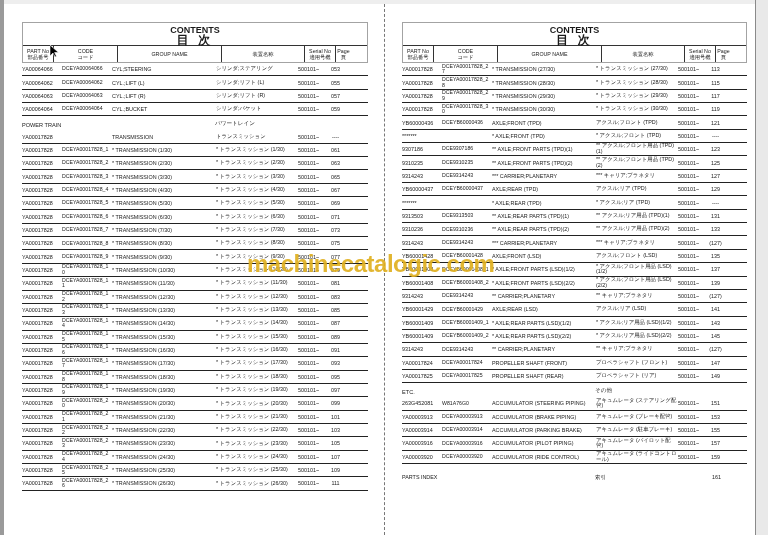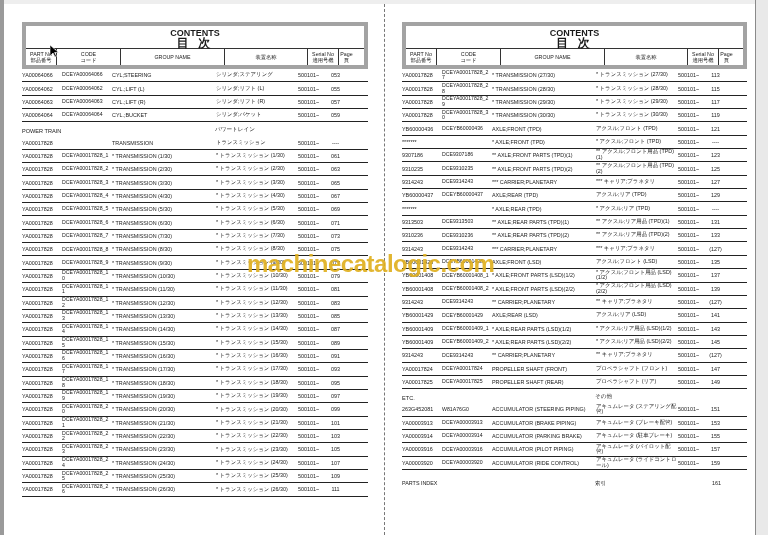--- a/index.html
+++ b/index.html
@@ -4,21 +4,21 @@
 <style>
   html, body { margin:0; padding:0; }
   body { width:768px; height:535px; position:relative; overflow:hidden; background:#ffffff; font-family:"Liberation Sans", "DejaVu Sans", sans-serif; color:#1a1a1a; }
   .topbar { position:absolute; left:0; top:0; width:768px; height:4px; background:#eeeeee; }
   .gutter-left { position:absolute; left:0; top:0; width:4px; height:535px; background:#9a9a9a; }
   .gutter-right { position:absolute; left:755px; top:0; width:13px; height:535px; background:#e9e9e9; border-left:1px solid #8a8a8a; box-sizing:border-box; }
   .page-sep { position:absolute; left:384px; top:4px; height:531px; border-left:1px dashed #777; }
   .page { position:absolute; top:22px; }
   .page.left { left:22px; width:346px; }
   .page.right { left:402px; width:345px; }
-  .hdr-box { border:4px solid #a3a3a3; box-sizing:border-box; }
+  .hdr-box { border:1px solid #a3a3a3; box-sizing:border-box; }
   .hdr-title { height:23px; text-align:center; font-weight:bold; font-size:9px; line-height:10px; padding-top:2px; box-sizing:border-box; border-bottom:1px solid #333; }
   .hdr-title .jp { font-size:12px; letter-spacing:3px; }
   .cols { display:flex; height:16px; font-size:5.3px; line-height:6px; text-align:center; }
   .cols > div { border-right:1px solid #333; display:flex; flex-direction:column; justify-content:center; box-sizing:border-box; }
   .cols > div:last-child { border-right:none; }
   .c-part { width:33px; }
   .c-code { width:64px; }
   .c-group { width:104px; }
   .c-jp { width:83px; }
   .c-serial { width:31px; }

